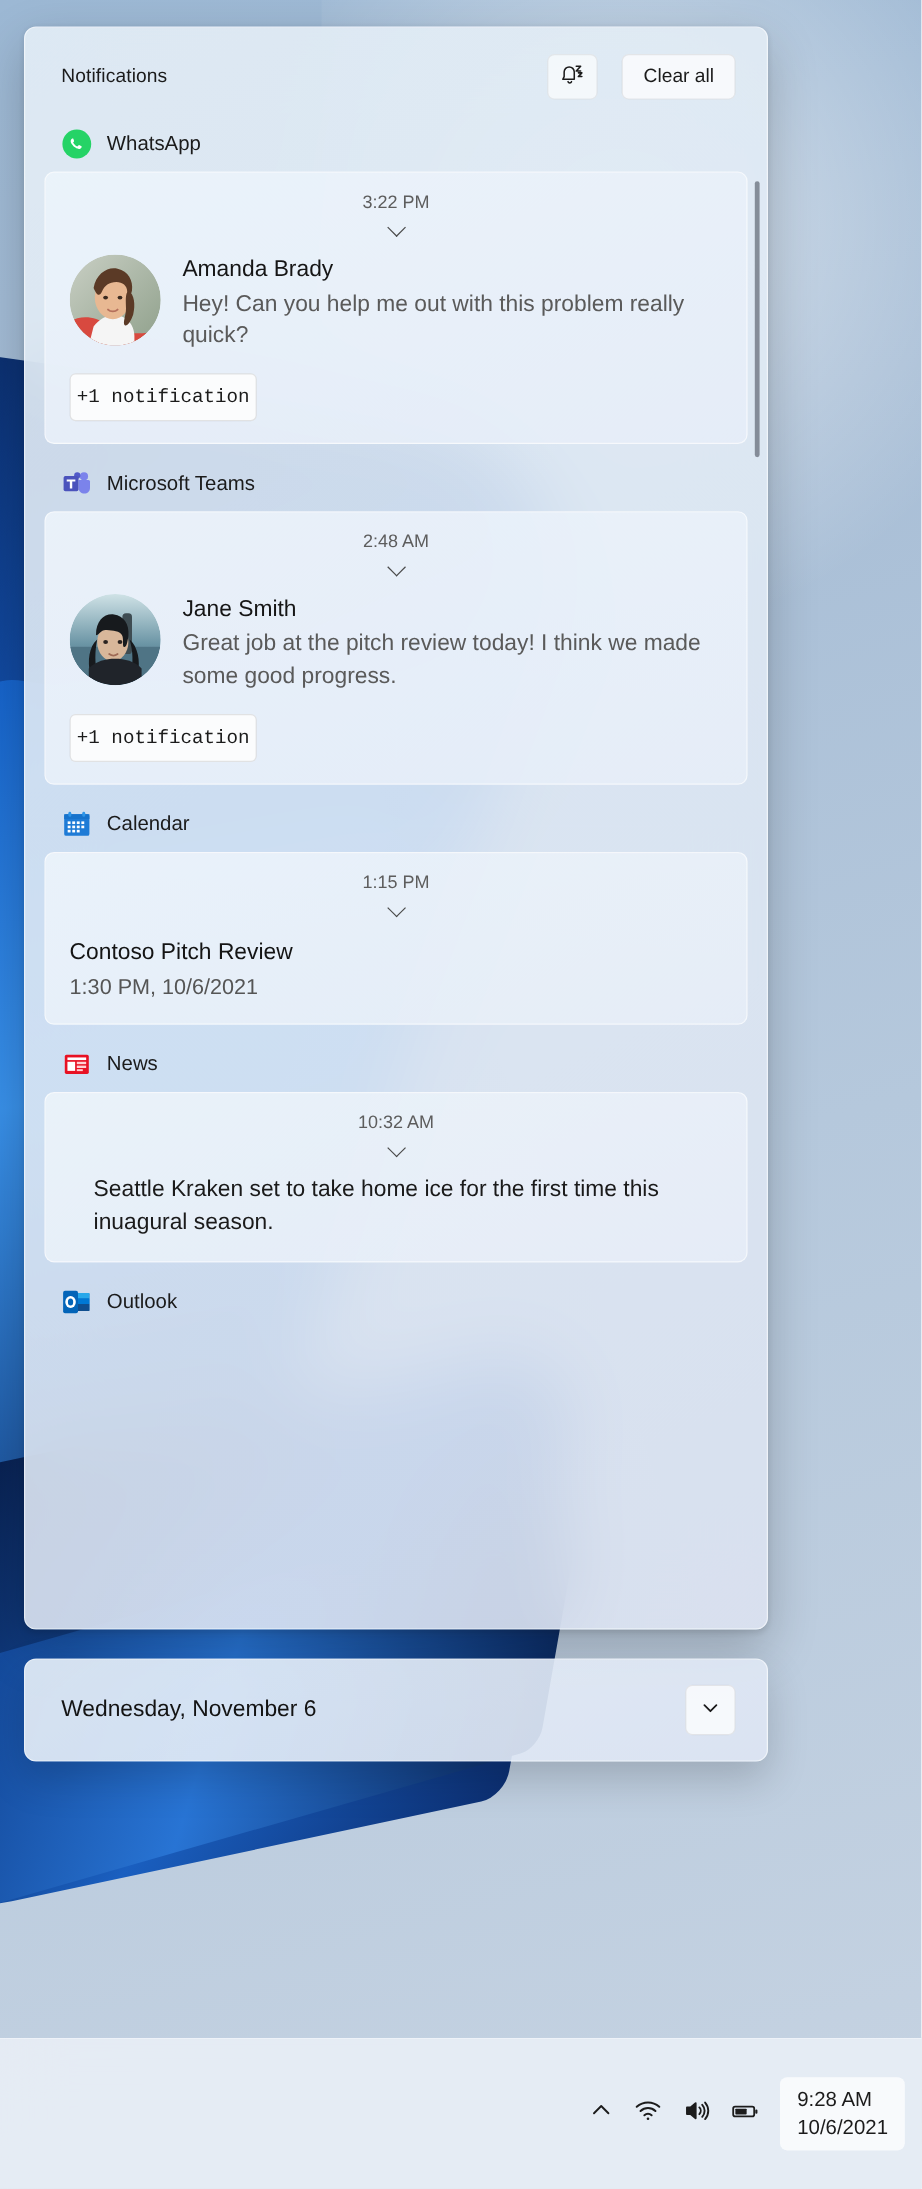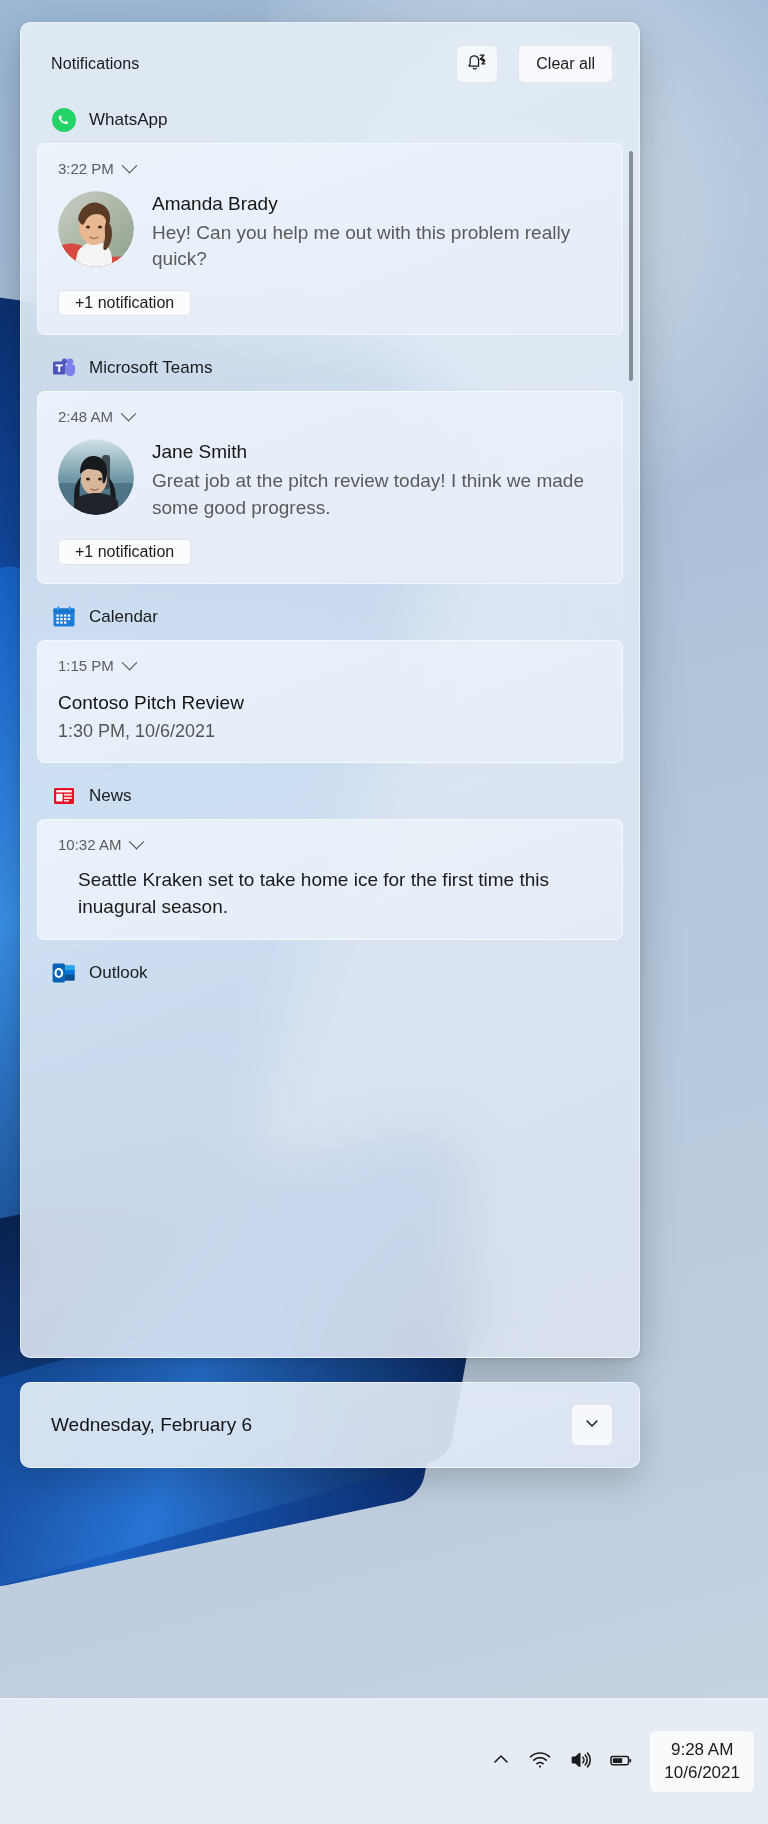--- a/index.html
+++ b/index.html
@@ -175,20 +175,21 @@
     background: linear-gradient(160deg, rgba(236,243,250,.92), rgba(229,236,247,.92));
     border: 1px solid rgba(255,255,255,.6);
     padding: 16px 20px 18px 20px;
   }
 
   .toast-time-row {
     display: flex;
     align-items: center;
     gap: 10px;
     margin-bottom: 14px;
+    flex-direction: column;
   }
   .toast-time {
     font-size: 15px;
     color: #5d5d5d;
   }
   .chev {
     display: inline-block;
     width: 11px;
     height: 11px;
     border-right: 1.6px solid #4a4a4a;
@@ -219,29 +220,29 @@
   .msg-text {
     font-size: 19px;
     line-height: 1.38;
     color: #5a5a5a;
   }
 
   .more-btn {
     display: inline-flex;
     align-items: center;
     margin-top: 18px;
-    height: 26px;
-    padding: 0 16px;
+    height: 40px;
+    padding: 0 5px;
     border-radius: 5px;
     background: #fbfcfd;
     border: 1px solid rgba(0,0,0,.10);
     font-size: 16px;
     color: #1b1b1b;
     cursor: pointer;
-    font-family: Liberation Sans, sans-serif;
+    font-family: Liberation Mono, monospace;
   }
 
   .cal-title {
     font-size: 19px;
     color: #141414;
     margin-bottom: 5px;
   }
   .cal-line {
     font-size: 18px;
     color: #555;
@@ -307,21 +308,21 @@
     display: flex;
     align-items: center;
     justify-content: center;
     cursor: pointer;
     color: #1c1c1c;
   }
   .clock {
     background: rgba(252,253,254,.85);
     border-radius: 6px;
     padding: 8px 14px;
-    text-align: center;
+    text-align: left;
     line-height: 1.3;
     cursor: pointer;
   }
   .clock div { font-size: 17px; color: #1b1b1b; }
 </style>
 </head>
 <body>
 
 <div id="root">
 
@@ -533,21 +534,21 @@
             </svg>
           </span>
           <span class="app-name">Outlook</span>
         </div>
       </div>
 
     </div>
   </div>
 
   <div class="datebar">
-    <div class="date-text">Wednesday, February 6</div>
+    <div class="date-text">Wednesday, November 6</div>
     <div class="expand-btn">
       <span>
         <svg width="18" height="18" viewBox="0 0 18 18" fill="none" stroke="#1b1b1b" stroke-width="1.5" stroke-linecap="round" stroke-linejoin="round">
           <path d="M4 7l5 5 5-5"></path>
         </svg>
       </span>
     </div>
   </div>
 
   <div class="taskbar">

